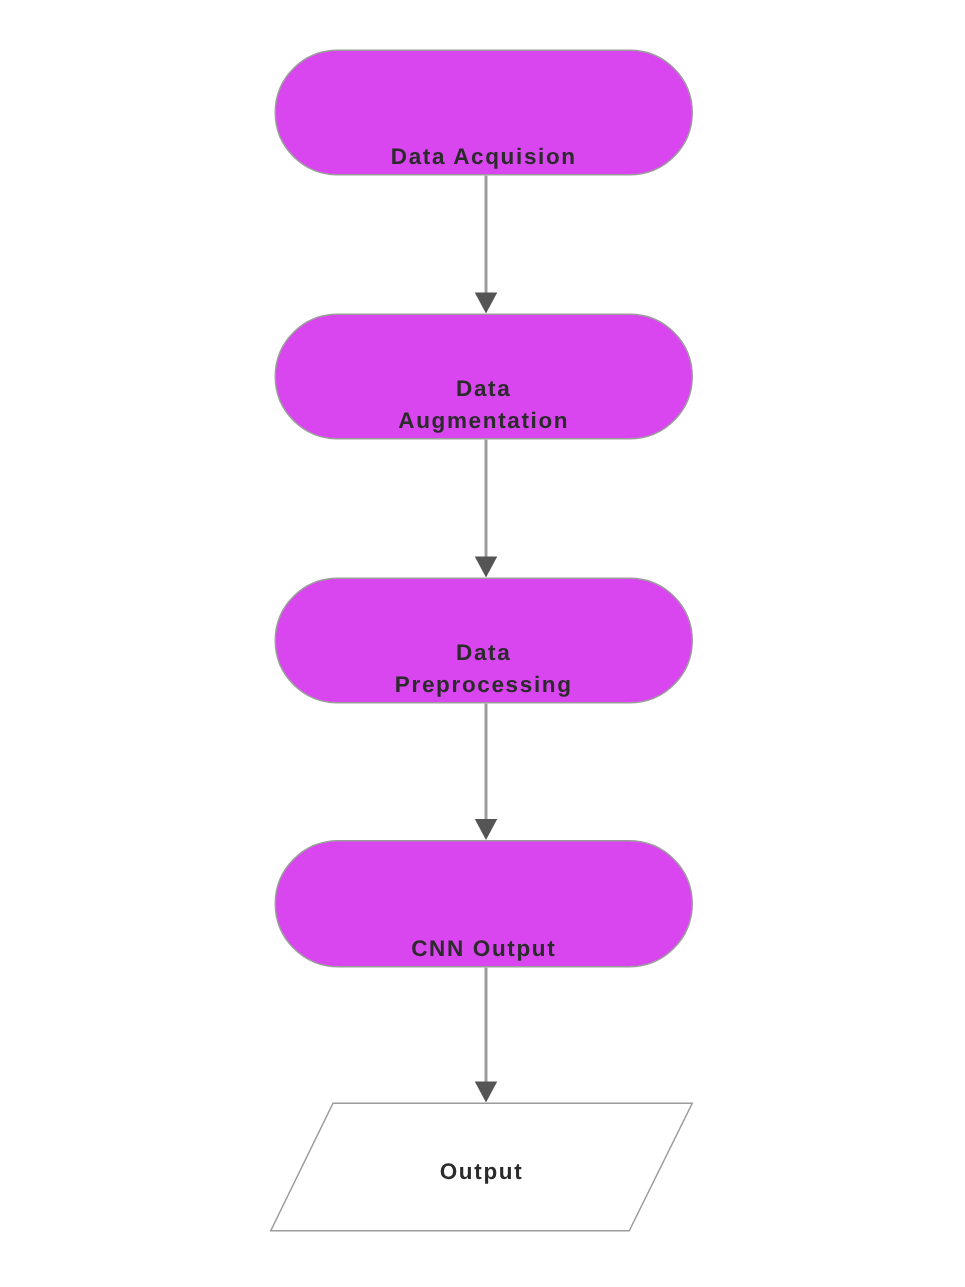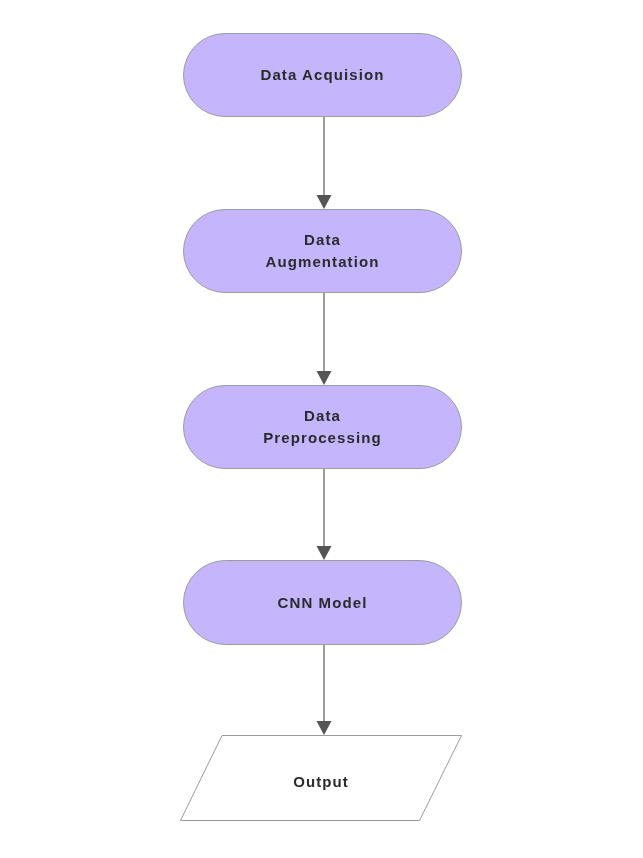--- a/index.html
+++ b/index.html
@@ -21,23 +21,23 @@
     left: 0;
     top: 0;
     width: 643px;
     height: 858px;
   }
 
   
   .node {
     position: absolute;
     box-sizing: border-box;
-    background: #c4b5fd;
+    background: #d946ef;
     display: flex;
-    align-items: center;
+    align-items: flex-end;
     justify-content: center;
     text-align: center;
   }
 
   .node.stadium {
     border: 1px solid #9c9c9c;
     border-radius: 999px;
   }
 
   .node-label {
@@ -114,21 +114,21 @@
   </div>
 
   <div class="connector" style="left:316px; top:469px; width:16px; height:91px;">
     <svg width="16" height="91" viewBox="0 0 16 91">
       <line x1="8" y1="0" x2="8" y2="79" stroke="#9c9c9c" stroke-width="2"></line>
       <polygon points="0.5,77 15.5,77 8,91" fill="#555555"></polygon>
     </svg>
   </div>
 
   <div class="node stadium" style="left:183px; top:560px; width:279px; height:85px;">
-    <span class="node-label">CNN Model</span>
+    <span class="node-label">CNN Output</span>
   </div>
 
   <div class="connector" style="left:316px; top:645px; width:16px; height:90px;">
     <svg width="16" height="90" viewBox="0 0 16 90">
       <line x1="8" y1="0" x2="8" y2="78" stroke="#9c9c9c" stroke-width="2"></line>
       <polygon points="0.5,76 15.5,76 8,90" fill="#555555"></polygon>
     </svg>
   </div>
 
   <div class="parallelogram-wrap" style="left:180px; top:735px; width:282px; height:94px;">

